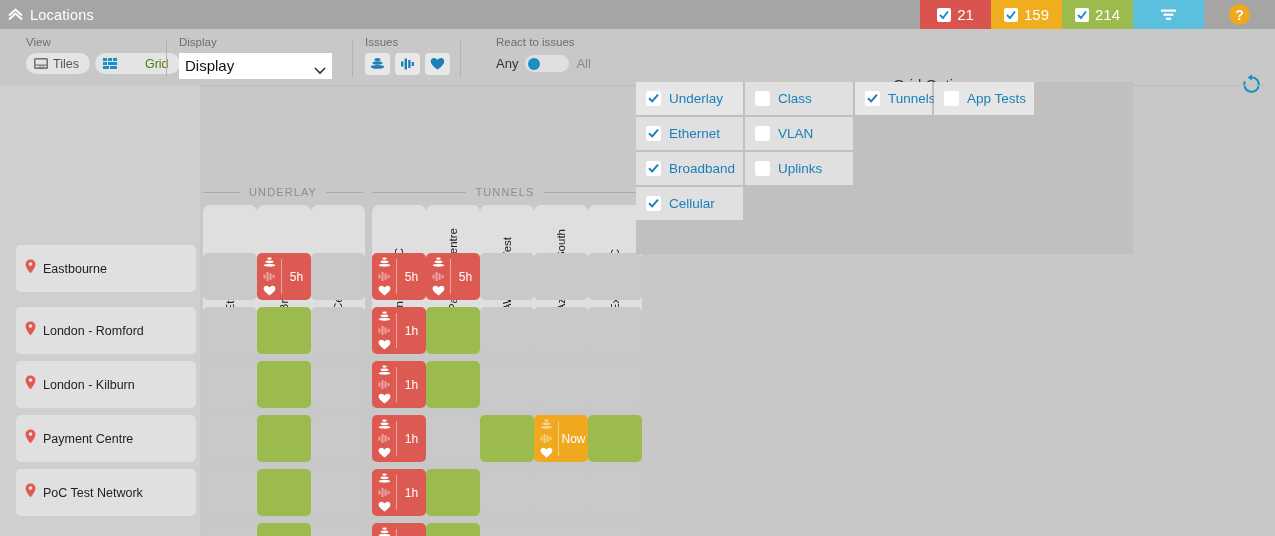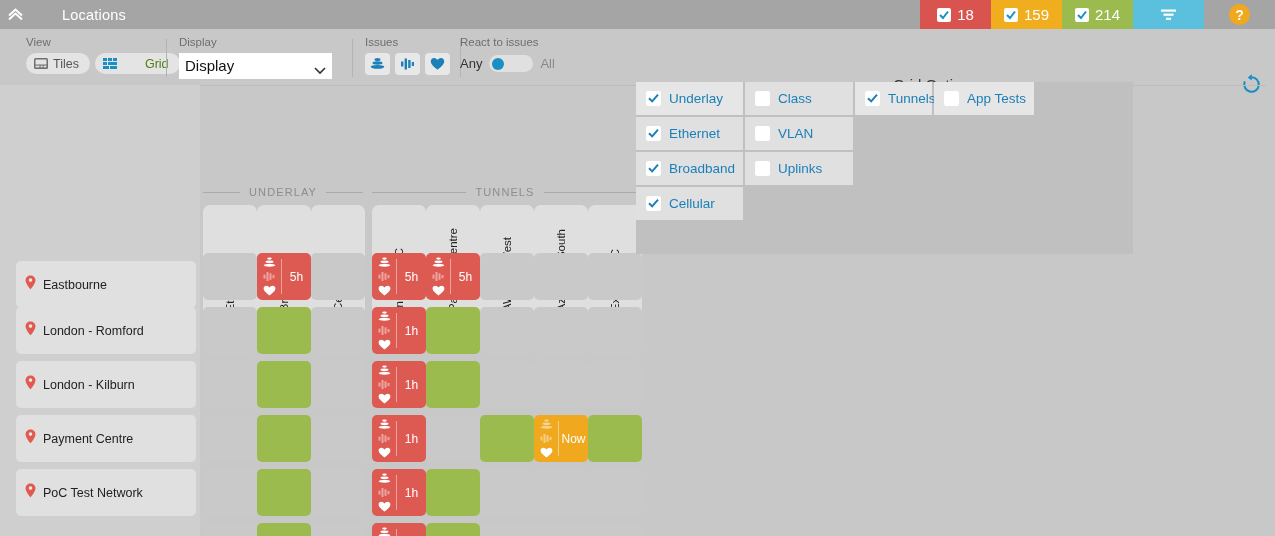--- a/index.html
+++ b/index.html
@@ -10,21 +10,21 @@
   }
   #app { position: relative; width: 1275px; height: 536px; background: #c8c8c8; }
 
   
   .titlebar {
     position: absolute; top: 0; left: 0; width: 1275px; height: 29px;
     background: #a5a5a5; display: flex; align-items: center;
   }
   .collapse-ico { width: 30px; height: 29px; display: flex; align-items: center; justify-content: center; }
   .collapse-ico svg { display: block; }
-  .titlebar-title { color: #ffffff; font-size: 14.5px; letter-spacing: .2px; margin-left: 32px; }
+  .titlebar-title { color: #ffffff; font-size: 14.5px; letter-spacing: .2px; }
 
   .badges { position: absolute; top: 0; right: 0; height: 29px; display: flex; }
   .badge {
     height: 29px; min-width: 71px; display: flex; align-items: center; justify-content: center;
     gap: 6px; color: #fff; font-size: 15px; padding: 0 10px;
   }
   .badge .cbx {
     width: 14px; height: 14px; background: #fff; border-radius: 2px;
     display: flex; align-items: center; justify-content: center;
   }
@@ -164,21 +164,21 @@
     <div class="titlebar-title">Locations</div>
   </div>
 
   <div class="badges">
     <div class="badge" style="background:#d9534f">
       <span class="cbx">
         <svg width="10" height="10" viewBox="0 0 10 10">
             <path d="M1 5 L4 8 L9 1.5" stroke="#1b8fc4" stroke-width="2" fill="none"></path>
           </svg>
       </span>
-      <span>18</span>
+      <span>21</span>
     </div>
     <div class="badge" style="background:#f0ad1e">
       <span class="cbx">
         <svg width="10" height="10" viewBox="0 0 10 10">
             <path d="M1 5 L4 8 L9 1.5" stroke="#1b8fc4" stroke-width="2" fill="none"></path>
           </svg>
       </span>
       <span>159</span>
     </div>
     <div class="badge" style="background:#9cbb4f">
@@ -268,21 +268,21 @@
         <div class="ibtn">
           <svg width="15" height="14" viewBox="0 0 15 14">
               <path d="M7.5 12.5 C7.5 12.5 0.8 8.2 0.8 4.4 C0.8 2.2 2.4 1 4.1 1 C5.6 1 6.9 2 7.5 3 C8.1 2 9.4 1 10.9 1 C12.6 1 14.2 2.2 14.2 4.4 C14.2 8.2 7.5 12.5 7.5 12.5 Z" fill="#1b7fb8"></path>
             </svg>
         </div>
       </div>
     </div>
 
     <div class="sep" style="left:460px"></div>
 
-    <div class="tgroup" style="left:460px">
+    <div class="tgroup" style="left:496px">
       <div class="tlabel">React to issues</div>
       <div class="toggle-row">
         <span class="tg-label on">Any</span>
         <span class="switch">
             <span class="knob"></span>
           </span>
         <span class="tg-label">All</span>
       </div>
     </div>
 
@@ -353,21 +353,21 @@
           <span class="cnt"></span>
         </div>
       </div>
 
     <div class="loc-hdr">
       <span class="sorttri"></span>
       <span class="ltxt">Location</span>
     </div>
 
     <div id="rows">
-        <div class="locrow" style="top: 176px;">
+        <div class="locrow" style="top: 160px;">
           <span><svg width="11" height="15" viewBox="0 0 11 15">
               <path d="M5.5 0.6 C2.7 0.6 0.6 2.7 0.6 5.3 C0.6 9 5.5 14.4 5.5 14.4 C5.5 14.4 10.4 9 10.4 5.3 C10.4 2.7 8.3 0.6 5.5 0.6 Z" fill="#e05a4f"></path>
               <circle cx="5.5" cy="5.1" r="1.8" fill="#e8e8e8"></circle>
             </svg></span>
           <span class="lname">Eastbourne</span>
         </div>
         <div class="cell grey" style="left: 203px; top: 168px;"></div>
         <div class="cell red" style="left: 257px; top: 168px;">
           <span class="icons">
             <span>

